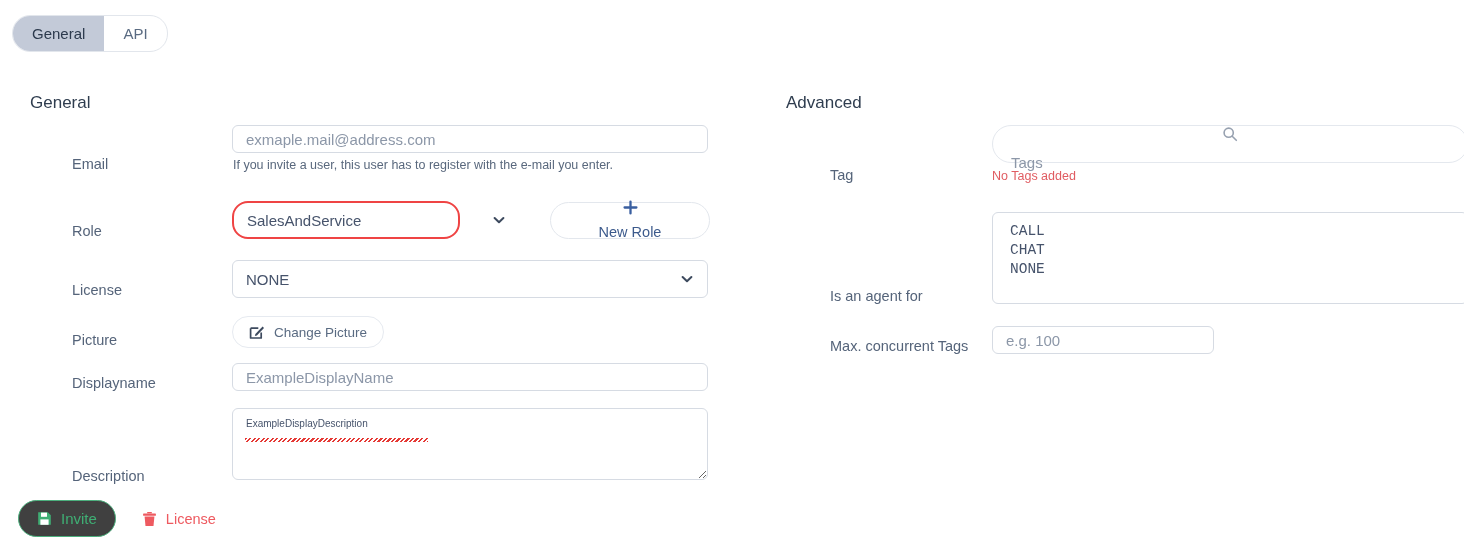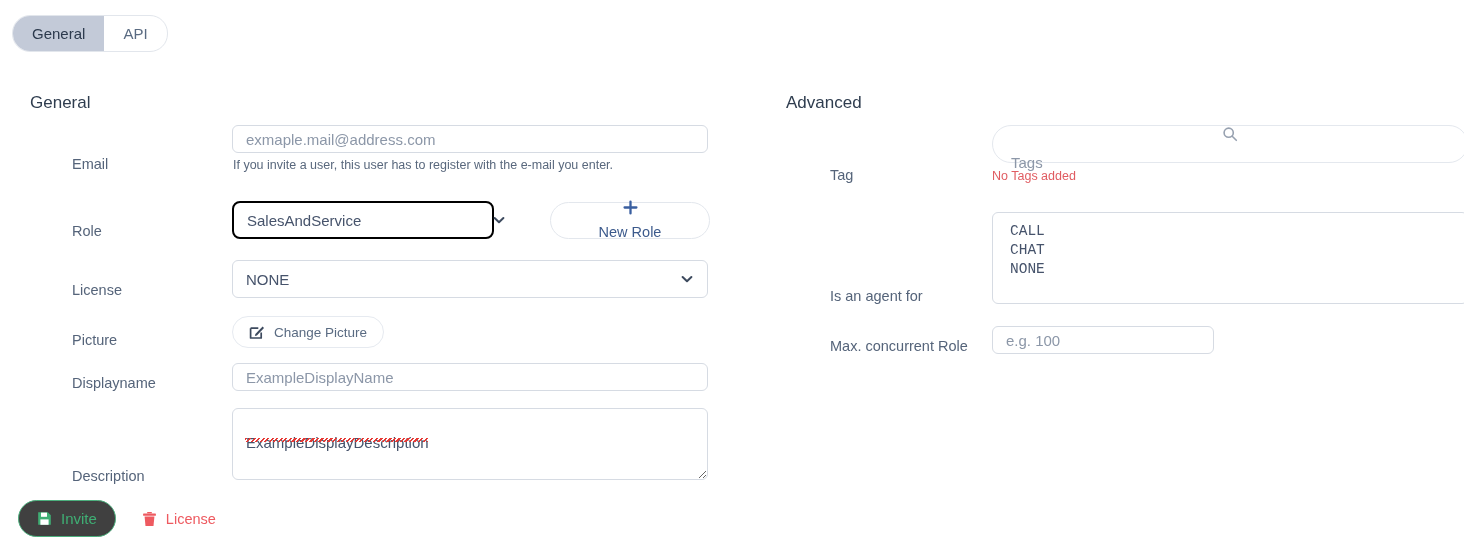--- a/index.html
+++ b/index.html
@@ -102,23 +102,23 @@
     outline: none;
   }
   .selwrap { position: relative; width: 476px; }
   .selwrap .chev {
     position: absolute; right: 14px; top: 50%;
     transform: translateY(-50%);
     pointer-events: none;
     line-height: 0;
   }
   .selwrap.focused select.sel {
-    width: 262px;
-    border: 2px solid #000000;
-    border-radius: 8px;
+    width: 228px;
+    border: 2px solid #ef4444;
+    border-radius: 16px;
   }
   .selwrap.focused { width: 288px; }
 
   
   .role-line { display: flex; align-items: center; gap: 30px; }
   .btn-pill {
     height: 37px;
     border: 1px solid #e3e7ed;
     background: #fff;
     border-radius: 19px;
@@ -148,22 +148,22 @@
     color: #5a6b82;
     cursor: pointer;
     font-family: "Liberation Sans", sans-serif;
   }
 
   textarea.ta {
     width: 476px;
     height: 72px;
     border: 1px solid #d6dbe3;
     border-radius: 6px;
-    padding: 25px 13px;
-    font-size: 15px;
+    padding: 9px 13px;
+    font-size: 10px;
     font-family: "Liberation Sans", sans-serif;
     color: #46536b;
     outline: none;
     resize: vertical;
     overflow: hidden;
   }
   .ta-wrap { position: relative; width: 476px; }
   .wavy {
     position: absolute;
     left: 13px; top: 30px;
@@ -374,21 +374,21 @@
     <div class="row-field">
       <div class="listbox" id="agent-listbox">
       <div class="listbox-opt">CALL</div>
           <div class="listbox-opt">CHAT</div>
           <div class="listbox-opt">NONE</div>
         </div>
     </div>
   </div>
 
   <div class="row" style="margin-top:22px;">
-    <div class="row-label">Max. concurrent Role</div>
+    <div class="row-label">Max. concurrent Tags</div>
     <div class="row-field">
       <input class="txt txt-small" type="text" placeholder="e.g. 100" style="">
     </div>
   </div>
 
 </div>
 
 <div class="footer">
   <button class="btn-invite">
     <span style="line-height:0;">

